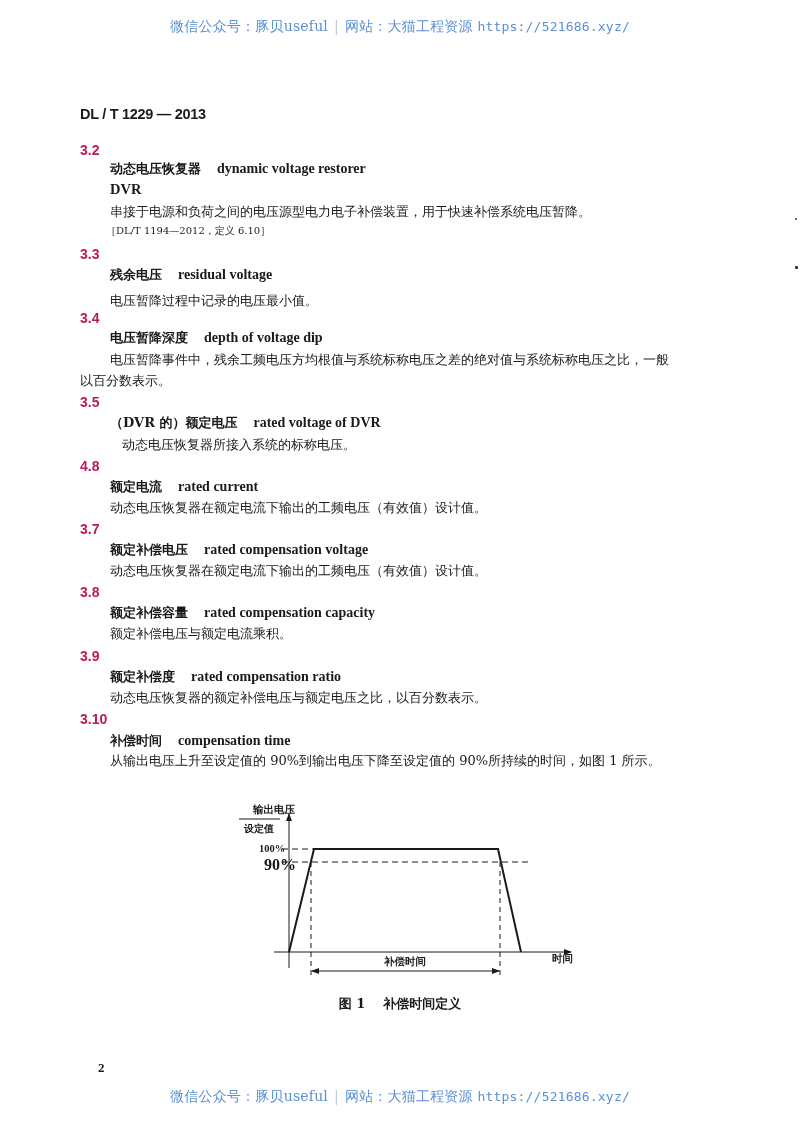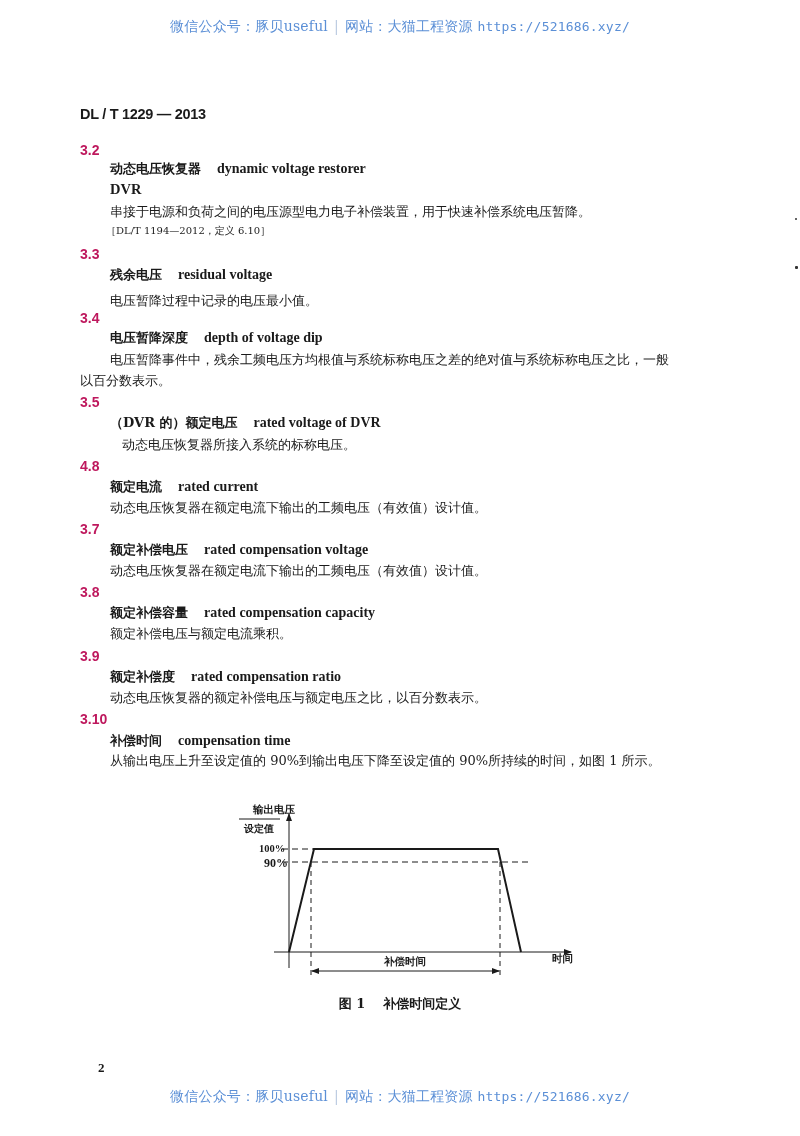--- a/index.html
+++ b/index.html
@@ -121,21 +121,21 @@
     <line x1="311" y1="862" x2="311" y2="978" stroke="#1a1a1a" stroke-width="1" stroke-dasharray="5,4"></line>
     <line x1="500" y1="862" x2="500" y2="978" stroke="#1a1a1a" stroke-width="1" stroke-dasharray="5,4"></line>
 
     <line x1="312" y1="971" x2="499" y2="971" stroke="#1a1a1a" stroke-width="1" marker-start="url(#arrowStart)" marker-end="url(#arrowHead)"></line>
   </svg>
 </div>
 
 <div style="position:absolute; left:238px; top:803px; font-size:10.5px; font-weight:bold;margin-left:15px;">输出电压</div>
 <div style="position:absolute; left:244px; top:822px; font-size:10px; font-weight:bold;">设定值</div>
 <div style="position:absolute; left:259px; top:843px; font-family:'Liberation Serif',serif; font-size:10.5px; font-weight:bold;">100%</div>
-<div style="position:absolute; left:264px; top:856px; font-family:'Liberation Serif',serif; font-size:12px; font-weight:bold;text-align:center;">90%</div>
+<div style="position:absolute; left:264px; top:856px; font-family:'Liberation Serif',serif; font-size:16px; font-weight:bold;text-align:center;">90%</div>
 <div style="position:absolute; left:552px; top:952px; font-size:10.5px; font-weight:bold;">时间</div>
 <div style="position:absolute; left:384px; top:955px; font-size:10.5px; font-weight:bold;">补偿时间</div>
 
 <div class="fig-caption">
   <span class="num">图 1</span><span>补偿时间定义</span>
 </div>
 
 <div class="speck" style="left:795px; top:218px; width:2px; height:2px;"></div>
 <div class="speck" style="left:795px; top:266px; width:3px; height:3px;"></div>
 

